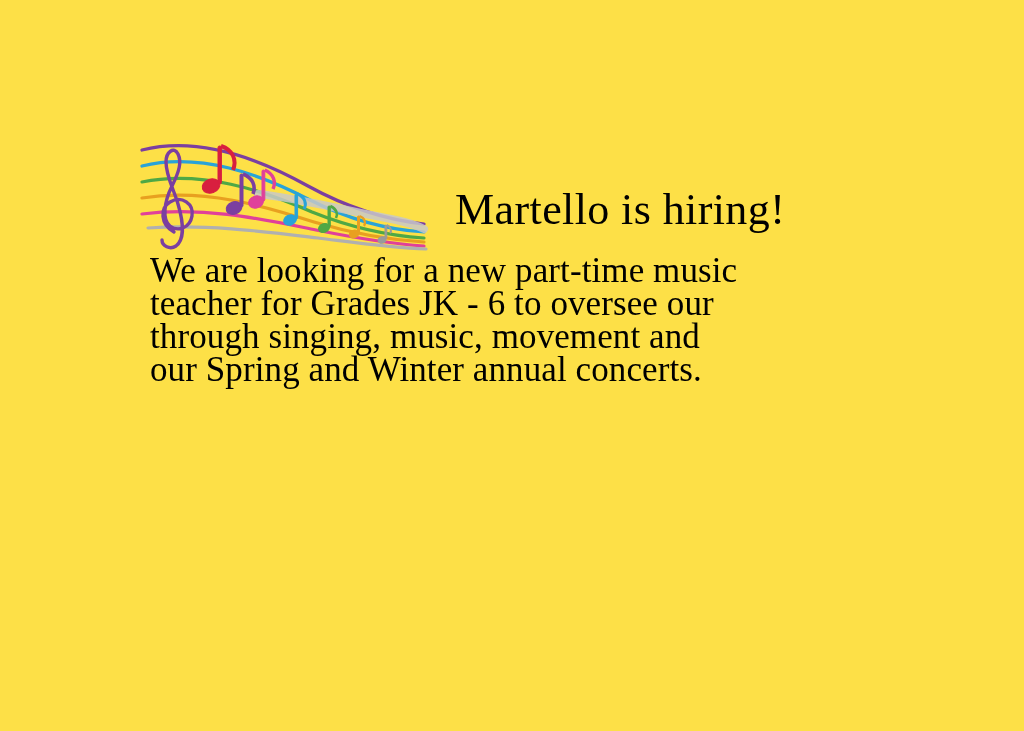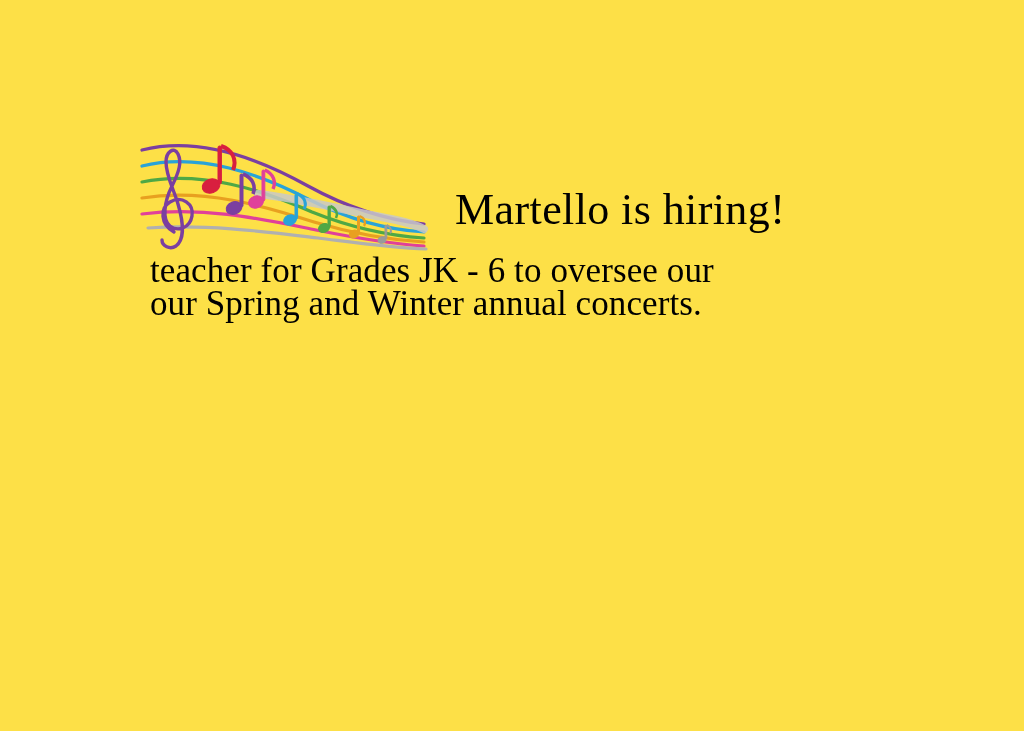--- a/index.html
+++ b/index.html
@@ -130,17 +130,19 @@
         <ellipse cx="244" cy="112" rx="4" ry="3.2" transform="rotate(-20 244 112)"></ellipse>
         <rect x="247" y="97" width="1.8" height="14" rx="0.9"></rect>
         <path d="M248.8,97 C253,99 254,103 252,105" fill="none" stroke-width="2"></path>
       </g>
     </svg>
   </div>
 
   <div id="headline">Martello is hiring!</div>
 
   <div id="body-copy">
+    <span class="line">We are looking for a new part-time music</span>
     <span class="line">teacher for Grades JK - 6 to oversee our</span>
+    <span class="line">through singing, music, movement and</span>
     <span class="line">our Spring and Winter annual concerts.</span>
   </div>
 
 </div>
 
 </body></html>

